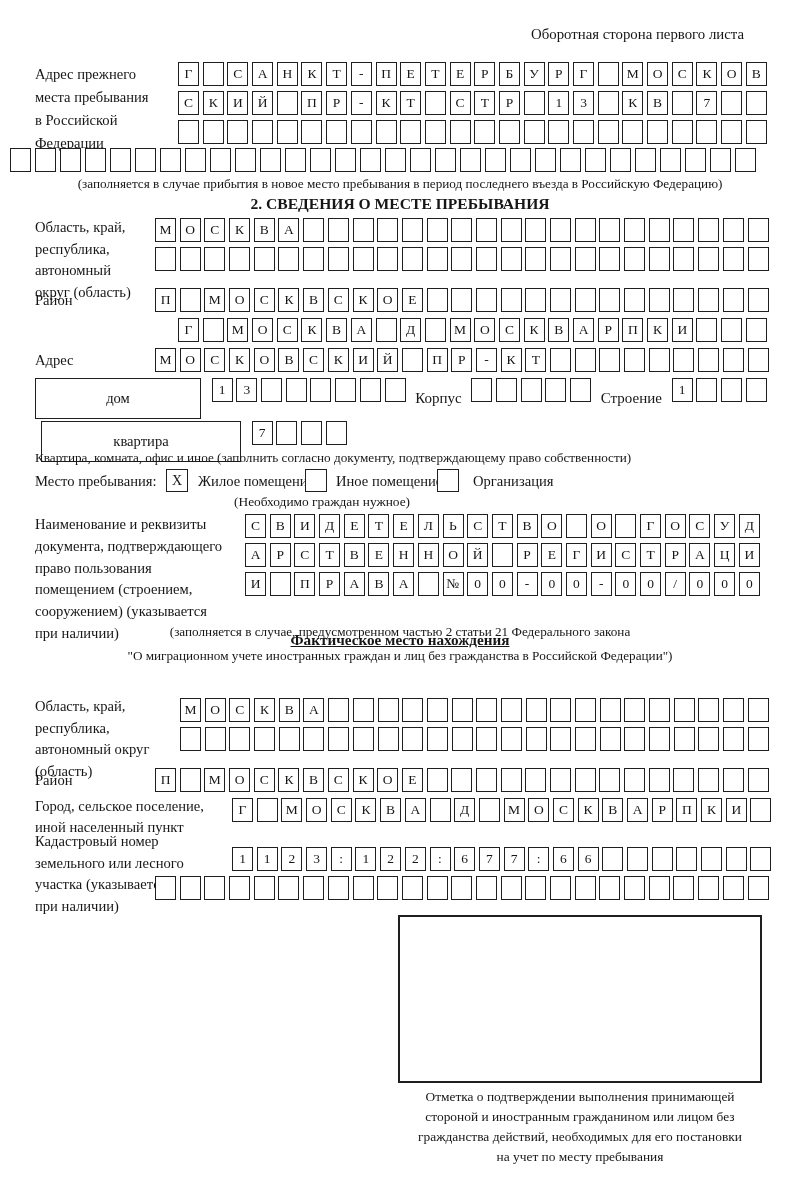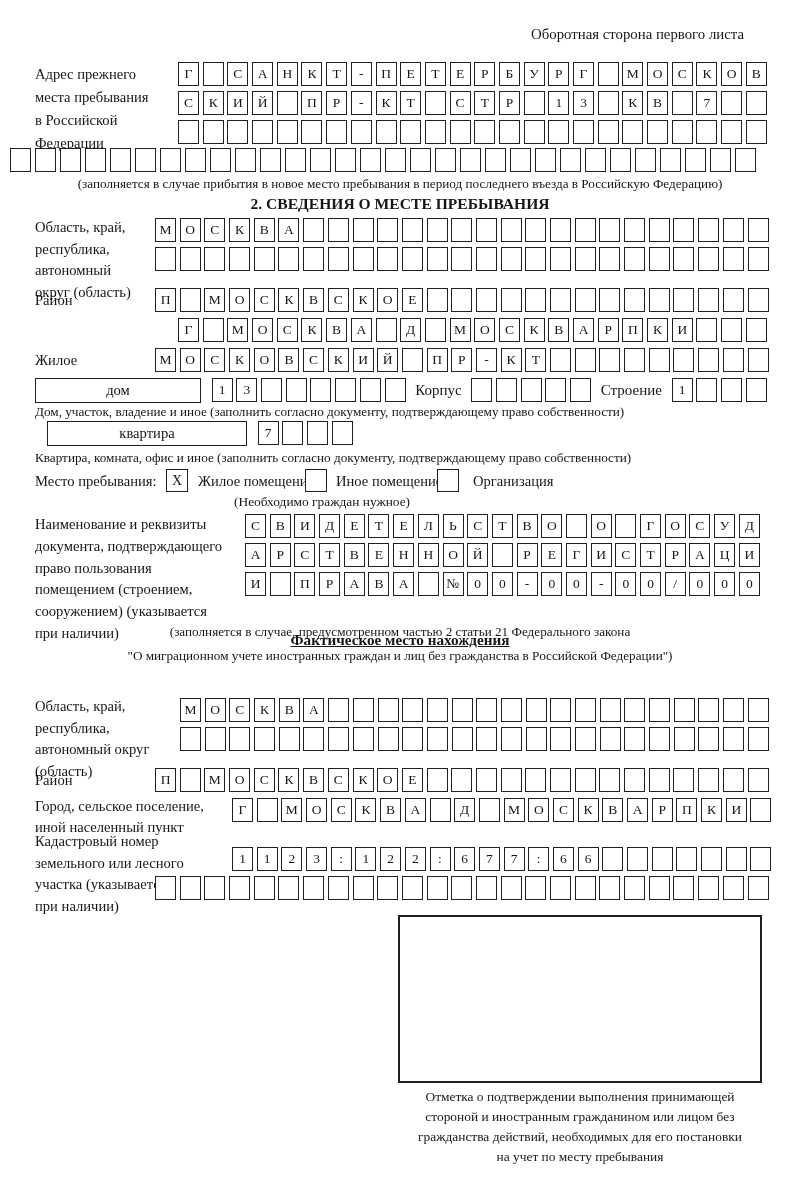--- a/index.html
+++ b/index.html
@@ -8,21 +8,21 @@
   .crow{position:absolute;display:flex;gap:3.7px;}
   .crow.wide{gap:4px;}
   .cellwrap{display:flex;gap:3.7px;}
   .cell{flex:0 0 21px;width:21px;height:24px;border:1.8px solid #1f1f1f;box-sizing:border-box;
         display:flex;align-items:center;justify-content:center;font-size:13.5px;line-height:1;background:#fff;}
   .lbl{position:absolute;font-size:14.6px;line-height:21.5px;white-space:pre-line;}
   .cap{position:absolute;font-size:13.2px;line-height:15px;}
   .center{left:0;width:800px;text-align:center;}
   .title{position:absolute;font-weight:bold;font-size:15.6px;}
   .labelbox{border:1.8px solid #1f1f1f;box-sizing:border-box;display:flex;align-items:center;
-            justify-content:center;font-size:14.6px;height:25px;background:#fff;}
+            justify-content:center;font-size:14.6px;height:41px;background:#fff;}
   .inline-lbl{align-self:center;font-size:15px;margin:0 6px;white-space:nowrap;}
   .checkbox{position:absolute;width:22px;height:23px;border:1.8px solid #1f1f1f;box-sizing:border-box;
             display:flex;align-items:center;justify-content:center;font-size:14px;background:#fff;}
   .bigbox{position:absolute;border:2px solid #1f1f1f;box-sizing:border-box;background:#fff;}
   .stampcap{position:absolute;font-size:13.4px;line-height:20px;text-align:center;white-space:pre-line;}
 </style>
 </head>
 <body>
 
 <div class="page">
@@ -255,21 +255,21 @@
       <span class="cell">А</span>
       <span class="cell">Р</span>
       <span class="cell">П</span>
       <span class="cell">К</span>
       <span class="cell">И</span>
       <span class="cell"></span>
       <span class="cell"></span>
       <span class="cell"></span>
     </div>
 
-  <div class="lbl" style="left:35px;top:350px;">Жилое</div>
+  <div class="lbl" style="left:35px;top:350px;">Адрес</div>
   <div class="crow" style="left:155px;top:348px;">
       <span class="cell">М</span>
       <span class="cell">О</span>
       <span class="cell">С</span>
       <span class="cell">К</span>
       <span class="cell">О</span>
       <span class="cell">В</span>
       <span class="cell">С</span>
       <span class="cell">К</span>
       <span class="cell">И</span>
@@ -312,23 +312,22 @@
         <span class="cell"></span>
       </div>
     <div class="inline-lbl">Строение</div>
     <div class="cellwrap">
         <span class="cell">1</span>
         <span class="cell"></span>
         <span class="cell"></span>
         <span class="cell"></span>
       </div>
   </div>
-  <div class="cap" style="left:35px;top:404px;">Дом, участок, владение и иное (заполнить согласно документу, подтверждающему право собственности)</div>
-
-  <div class="crow" style="left:47px;top:421px;">
+
+  <div class="crow" style="left:41px;top:421px;">
     <div class="labelbox" style="width:200px;">квартира</div>
     <div class="cellwrap" style="margin-left:7px;">
         <span class="cell">7</span>
         <span class="cell"></span>
         <span class="cell"></span>
         <span class="cell"></span>
       </div>
   </div>
   <div class="cap" style="left:35px;top:450px;">Квартира, комната, офис и иное (заполнить согласно документу, подтверждающему право собственности)</div>
 

